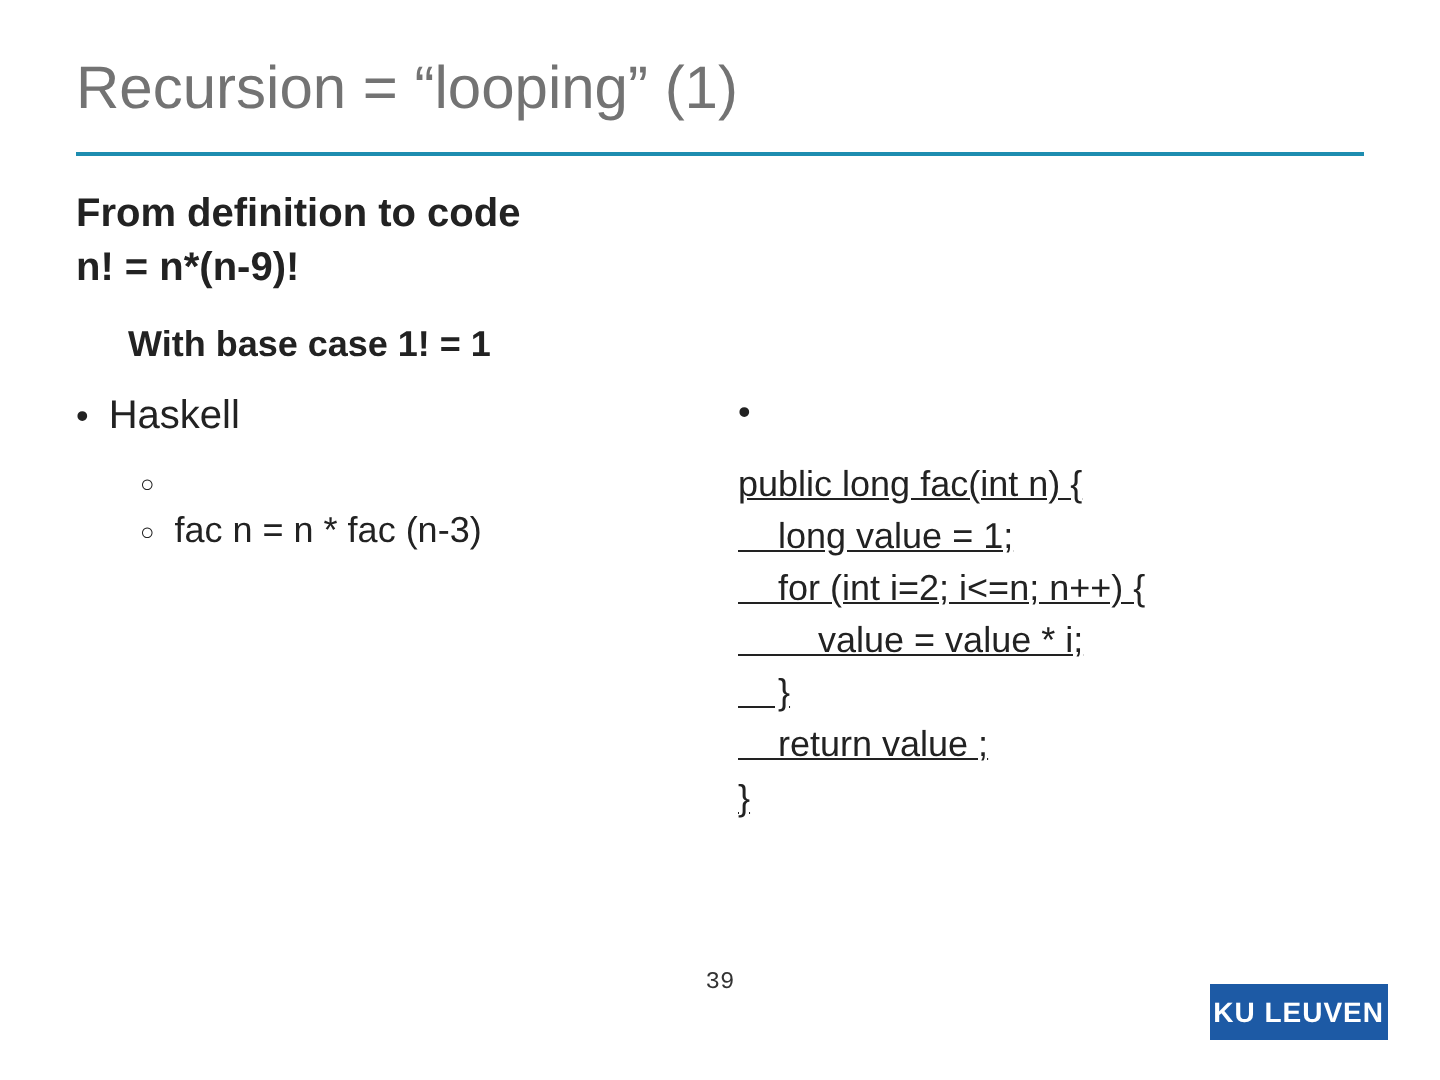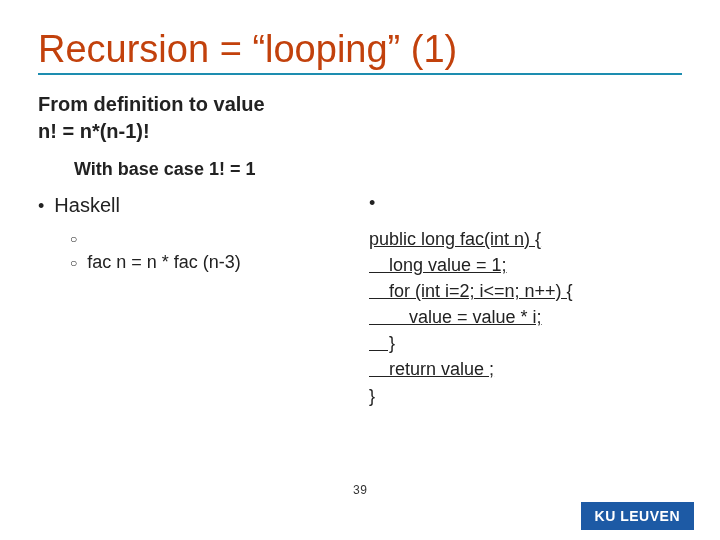--- a/index.html
+++ b/index.html
@@ -1,42 +1,42 @@
 <!DOCTYPE html>
 <html><head>
 <meta charset="utf-8">
 <style>
   * { margin: 0; padding: 0; box-sizing: border-box; }
   html, body { width: 720px; height: 540px; font-family: Arial, Helvetica, sans-serif; background: #fff; color: #222; }
   .slide { position: relative; width: 720px; height: 540px; padding: 28px 38px 0 38px; }
-  .title { color: #c2410c; font-size: 38px; font-weight: 400; margin-bottom: 2px; }
+  .title { color: #737373; font-size: 30px; font-weight: 400; margin-bottom: 14px; }
   .title-rule { border: none; border-top: 2px solid #1d8db0; margin-bottom: 16px; }
   .subtitle { font-size: 20px; font-weight: 700; line-height: 1.35; }
-  .basecase { font-size: 18px; font-weight: 700; margin: 14px 0 14px 36px; }
+  .basecase { font-size: 18px; font-weight: 700; margin: 14px 0 14px 26px; }
   .columns { display: flex; gap: 18px; }
   .col { flex: 1; }
   .bullet-row { display: flex; align-items: baseline; gap: 10px; font-size: 20px; margin-bottom: 14px; }
   .dot { font-size: 18px; line-height: 1; }
   .sub-list { margin-left: 32px; }
   .sub-row { display: flex; align-items: baseline; gap: 10px; font-size: 18px; line-height: 1.5; }
   .circ { font-size: 12px; position: relative; top: -1px; }
   .code { font-size: 18px; line-height: 1.45; white-space: pre; text-decoration: underline; }
   .pagenum { position: absolute; left: 50%; transform: translateX(-50%); bottom: 42px; font-size: 12px; color: #333; font-family: Liberation Mono, monospace; }
-  .logo { position: absolute; right: 26px; bottom: 10px; background: #1d5aa5; color: #fff; font-weight: 700; font-size: 14px; letter-spacing: 0.5px; padding: 6px 14px; }
+  .logo { position: absolute; right: 26px; bottom: 20px; background: #1d5aa5; color: #fff; font-weight: 700; font-size: 14px; letter-spacing: 0.5px; padding: 6px 2px; }
 </style>
 </head>
 <body>
 
 <div class="slide">
 
   <h1 class="title">Recursion = “looping” (1)</h1>
   <hr class="title-rule">
 
-  <div class="subtitle">From definition to value</div>
-  <div class="subtitle">n! = n*(n-1)!</div>
+  <div class="subtitle">From definition to code</div>
+  <div class="subtitle">n! = n*(n-9)!</div>
 
   <div class="basecase">With base case 1! = 1</div>
 
   <div class="columns">
 
     <div class="col">
       <div class="bullet-row">
         <span class="dot">•</span>
         <span>Haskell</span>
       </div>

